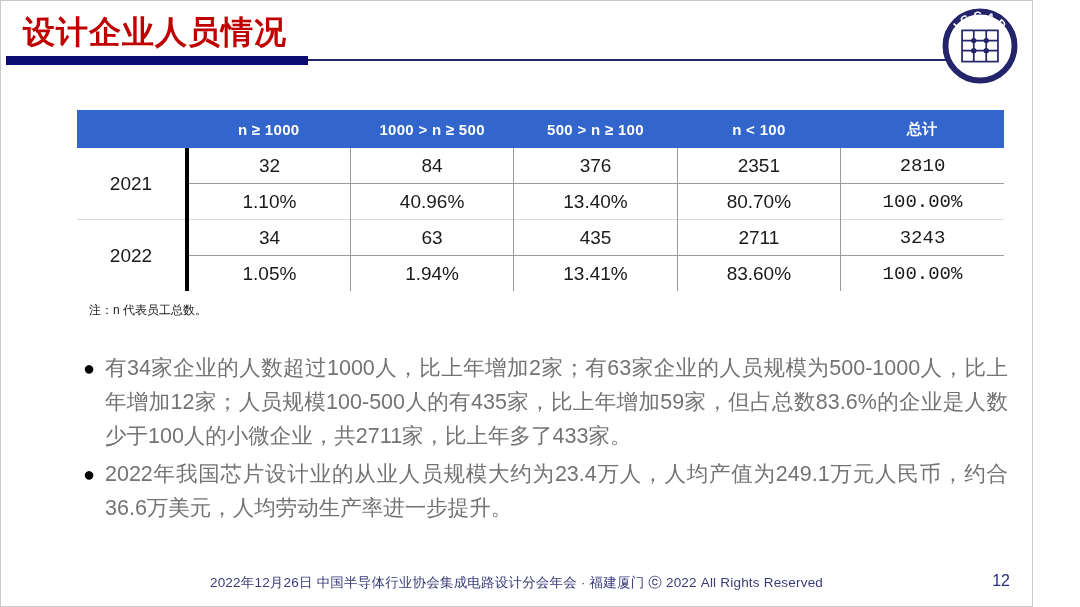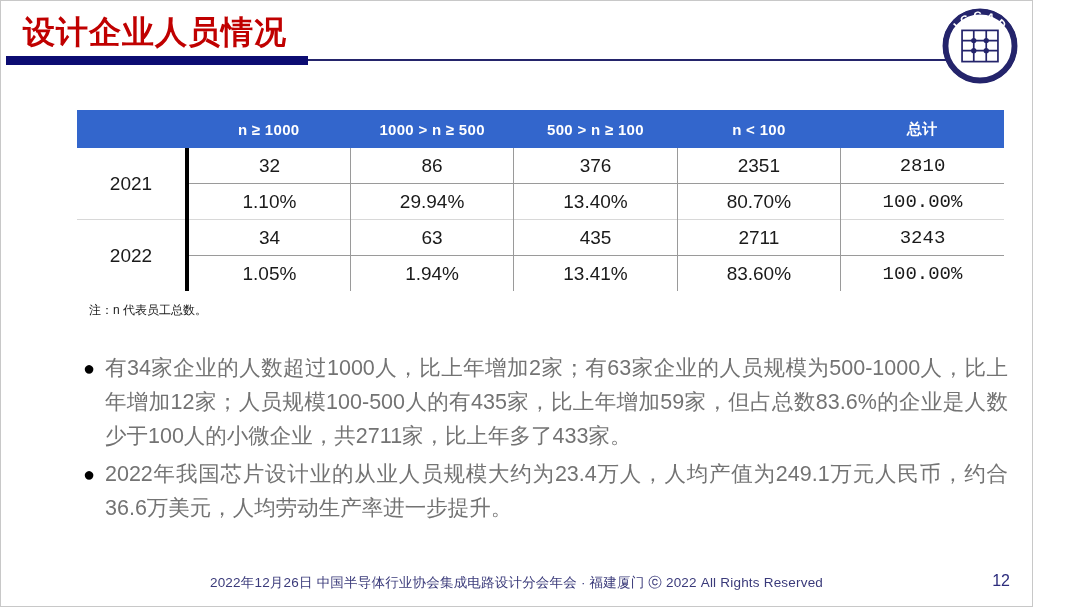--- a/index.html
+++ b/index.html
@@ -214,28 +214,28 @@
         <th>500 &gt; n ≥ 100</th>
         <th>n &lt; 100</th>
         <th>总计</th>
       </tr>
     </thead>
     <tbody>
 
       <tr class="row-top">
         <td class="year-cell" rowspan="2">2021</td>
         <td class="num cell-v">32</td>
-        <td class="num cell-v">86</td>
+        <td class="num cell-v">84</td>
         <td class="num cell-v">376</td>
         <td class="num cell-v">2351</td>
         <td class="num cell-last">2810</td>
       </tr>
       <tr>
         <td class="cell-v">1.10%</td>
-        <td class="cell-v">29.94%</td>
+        <td class="cell-v">40.96%</td>
         <td class="cell-v">13.40%</td>
         <td class="cell-v">80.70%</td>
         <td class="cell-last">100.00%</td>
       </tr>
 
       <tr class="row-top block-sep">
         <td class="year-cell" rowspan="2">2022</td>
         <td class="num cell-v">34</td>
         <td class="num cell-v">63</td>
         <td class="num cell-v">435</td>

